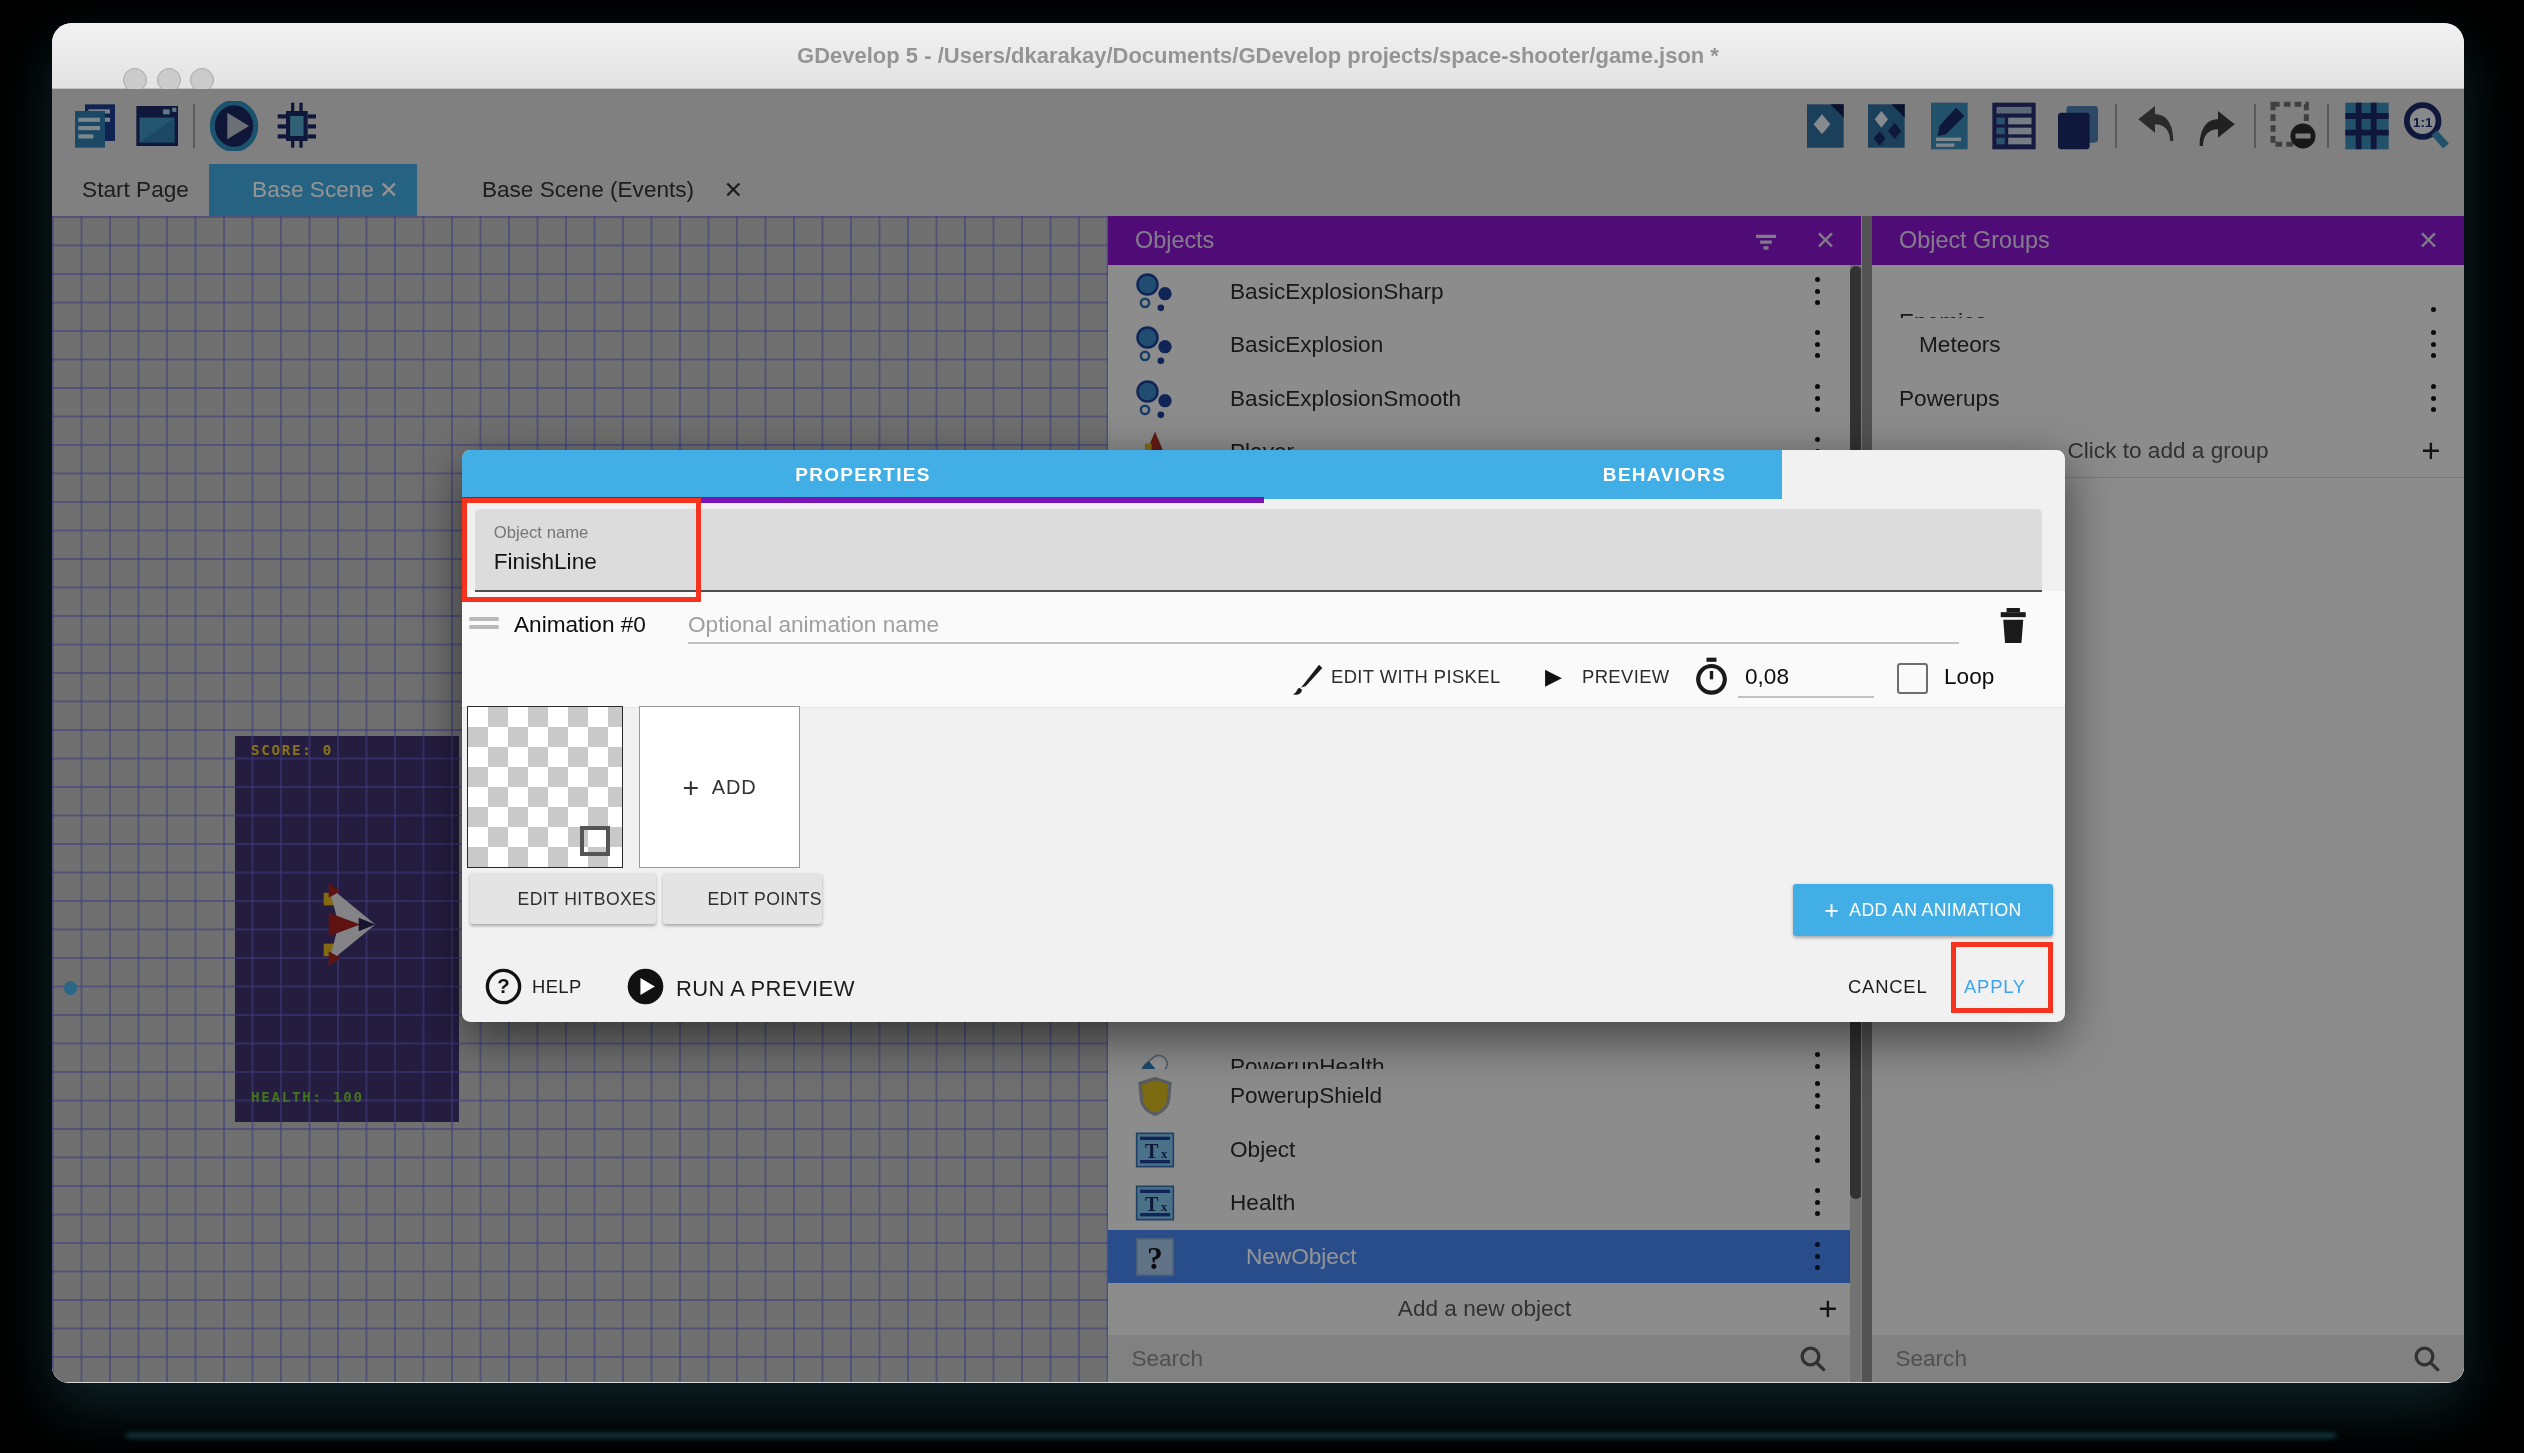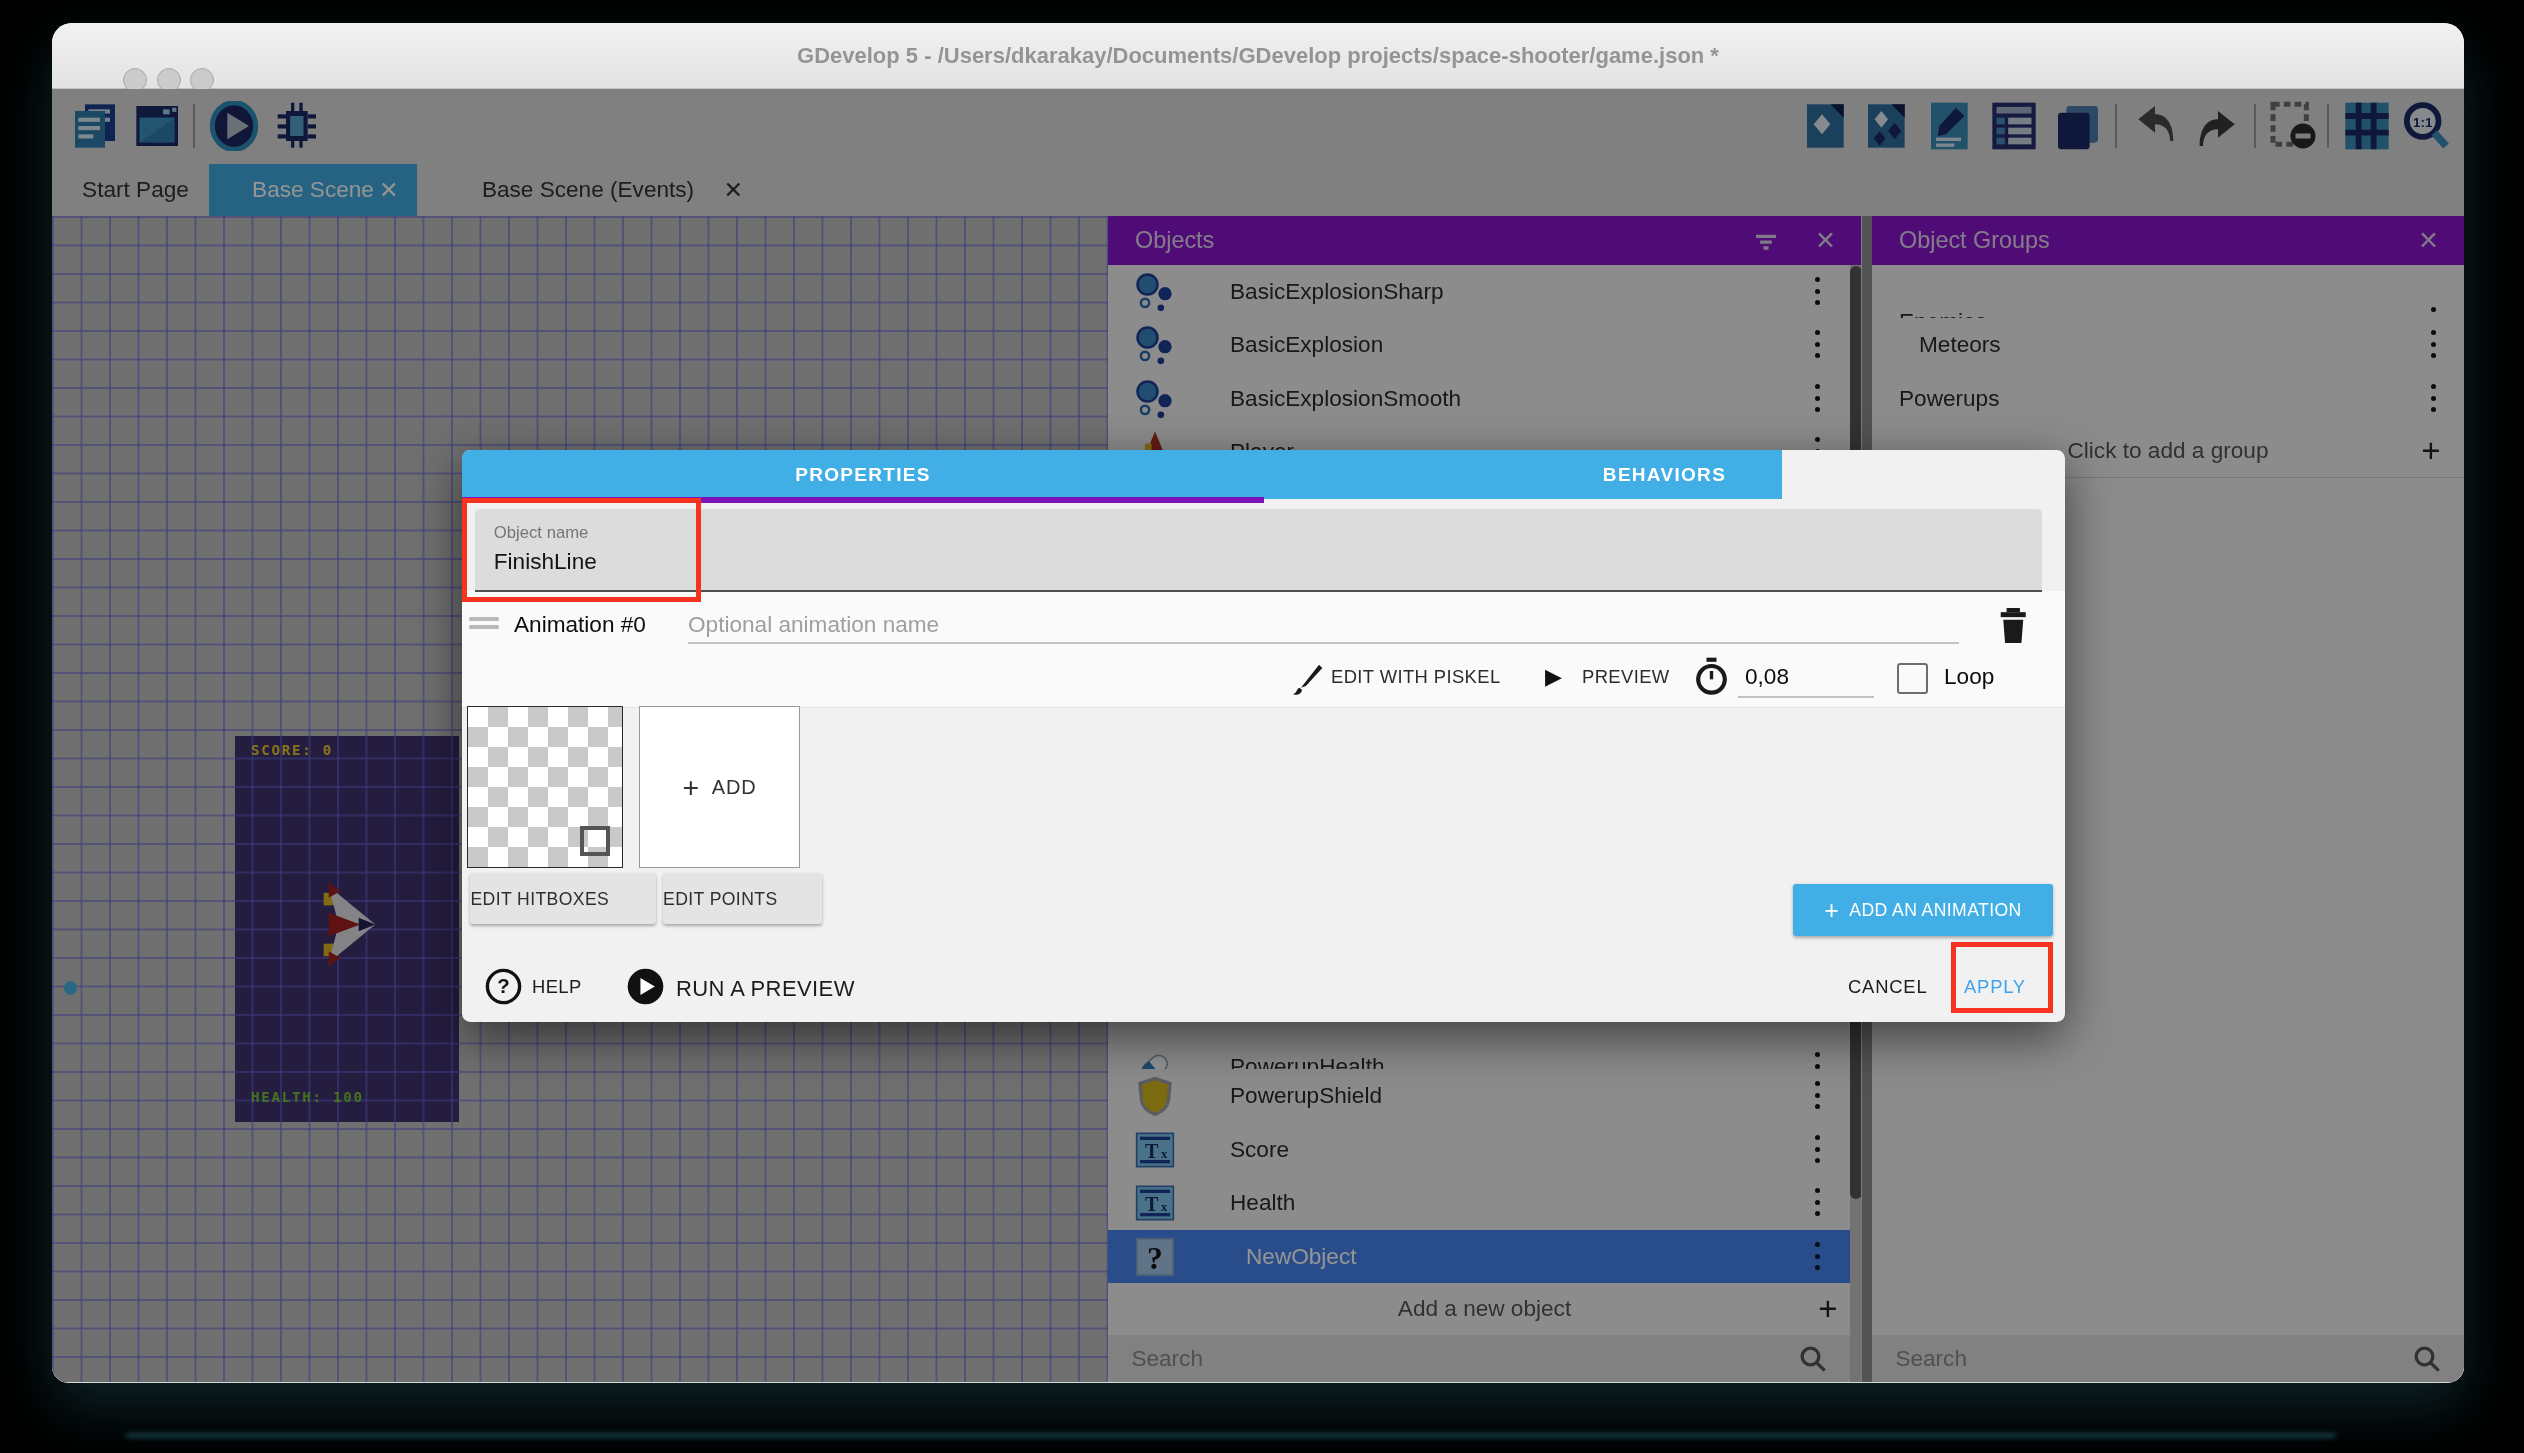--- a/index.html
+++ b/index.html
@@ -60,21 +60,21 @@
   #dlg-header{left:0;top:0;width:1320px;height:49px;background:#41aee6;}
   .dlgtab{top:0;height:49px;line-height:49px;text-align:center;color:#fff;font-size:19px;font-weight:700;letter-spacing:1.3px;}
   #dlg-indicator{left:0;top:47px;width:802px;height:5.9px;background:#7c13b5;}
   #anim-strip{left:0;top:141px;width:1603px;height:116px;background:#fafafa;border-bottom:0.8px solid #e2e2e2;}
   #namefield{left:13.4px;top:59px;width:1567px;height:81px;background:#dcdcdc;border-radius:5px 5px 0 0;border-bottom:2.5px solid #4f4f4f;}
   #namefield .flabel{position:absolute;left:18.4px;top:13.4px;font-size:16.7px;color:#767676;}
   #namefield .fvalue{position:absolute;left:18.4px;top:40px;font-size:22.6px;color:#141414;}
   .dragline{position:absolute;width:30px;height:3.3px;background:#b9b9b9;border-radius:1.7px;}
   .dlgtext{font-size:22.6px;color:#0c0c0c;}
   .btn{background:#e4e4e4;border-radius:3.3px;box-shadow:0 1.7px 3.3px rgba(0,0,0,.3);
-       text-align:left;font-size:17.6px;color:#2f2f2f;letter-spacing:0.4px;}
+       text-align:right;font-size:17.6px;color:#2f2f2f;letter-spacing:0.4px;}
   .bluebtn{background:#41aee6;color:#fff;border-radius:3.3px;box-shadow:0 1.7px 3.3px rgba(0,0,0,.3);
            font-size:17.6px;letter-spacing:0.4px;}
   .checker{background-color:#fff;background-image:
      linear-gradient(45deg,#c9c9c9 25%,transparent 25%,transparent 75%,#c9c9c9 75%),
      linear-gradient(45deg,#c9c9c9 25%,transparent 25%,transparent 75%,#c9c9c9 75%);
      background-size:40px 40px;background-position:0 0,20px 20px;border:1.7px solid #2a2a2a;}
   .checkbox{width:27px;height:27px;border:2.5px solid #6e6e6e;border-radius:3.3px;background:transparent;}
   .redbox{border:5px solid #f5331e;z-index:60;}
   .lightlabel{color:#9f9f9f;}
   .underline{height:1.7px;background:#c2c2c2;}
@@ -351,21 +351,21 @@
           </span>
       </div>
       <div class="abs row" style="top:907px;">
         <span class="rowicon"><svg width="40" height="40" viewBox="0 0 48 48">
               <rect x="2" y="4" width="44" height="40" fill="#7fc3e8" stroke="#3a6fae" stroke-width="2"></rect>
               <rect x="6" y="8" width="36" height="4" fill="#1d3f96"></rect>
               <rect x="6" y="36" width="36" height="4" fill="#1d3f96"></rect>
               <text x="20" y="33" font-size="24" font-weight="bold" fill="#1b2a66" text-anchor="middle" font-family="Liberation Serif,serif">T</text>
               <text x="35" y="34" font-size="15" font-weight="bold" fill="#1b2a66" text-anchor="middle" font-family="Liberation Serif,serif">x</text>
             </svg></span>
-        <span class="rowlabel">Score</span>
+        <span class="rowlabel">Object</span>
         <span class="kebab" style="right:40px;">
             <i style="top:1.7px;"></i>
             <i style="top:13.4px;"></i>
             <i style="top:25px;"></i>
           </span>
       </div>
       <div class="abs row" style="top:960px;">
         <span class="rowicon"><svg width="40" height="40" viewBox="0 0 48 48">
               <rect x="2" y="4" width="44" height="40" fill="#7fc3e8" stroke="#3a6fae" stroke-width="2"></rect>
               <rect x="6" y="8" width="36" height="4" fill="#1d3f96"></rect>

